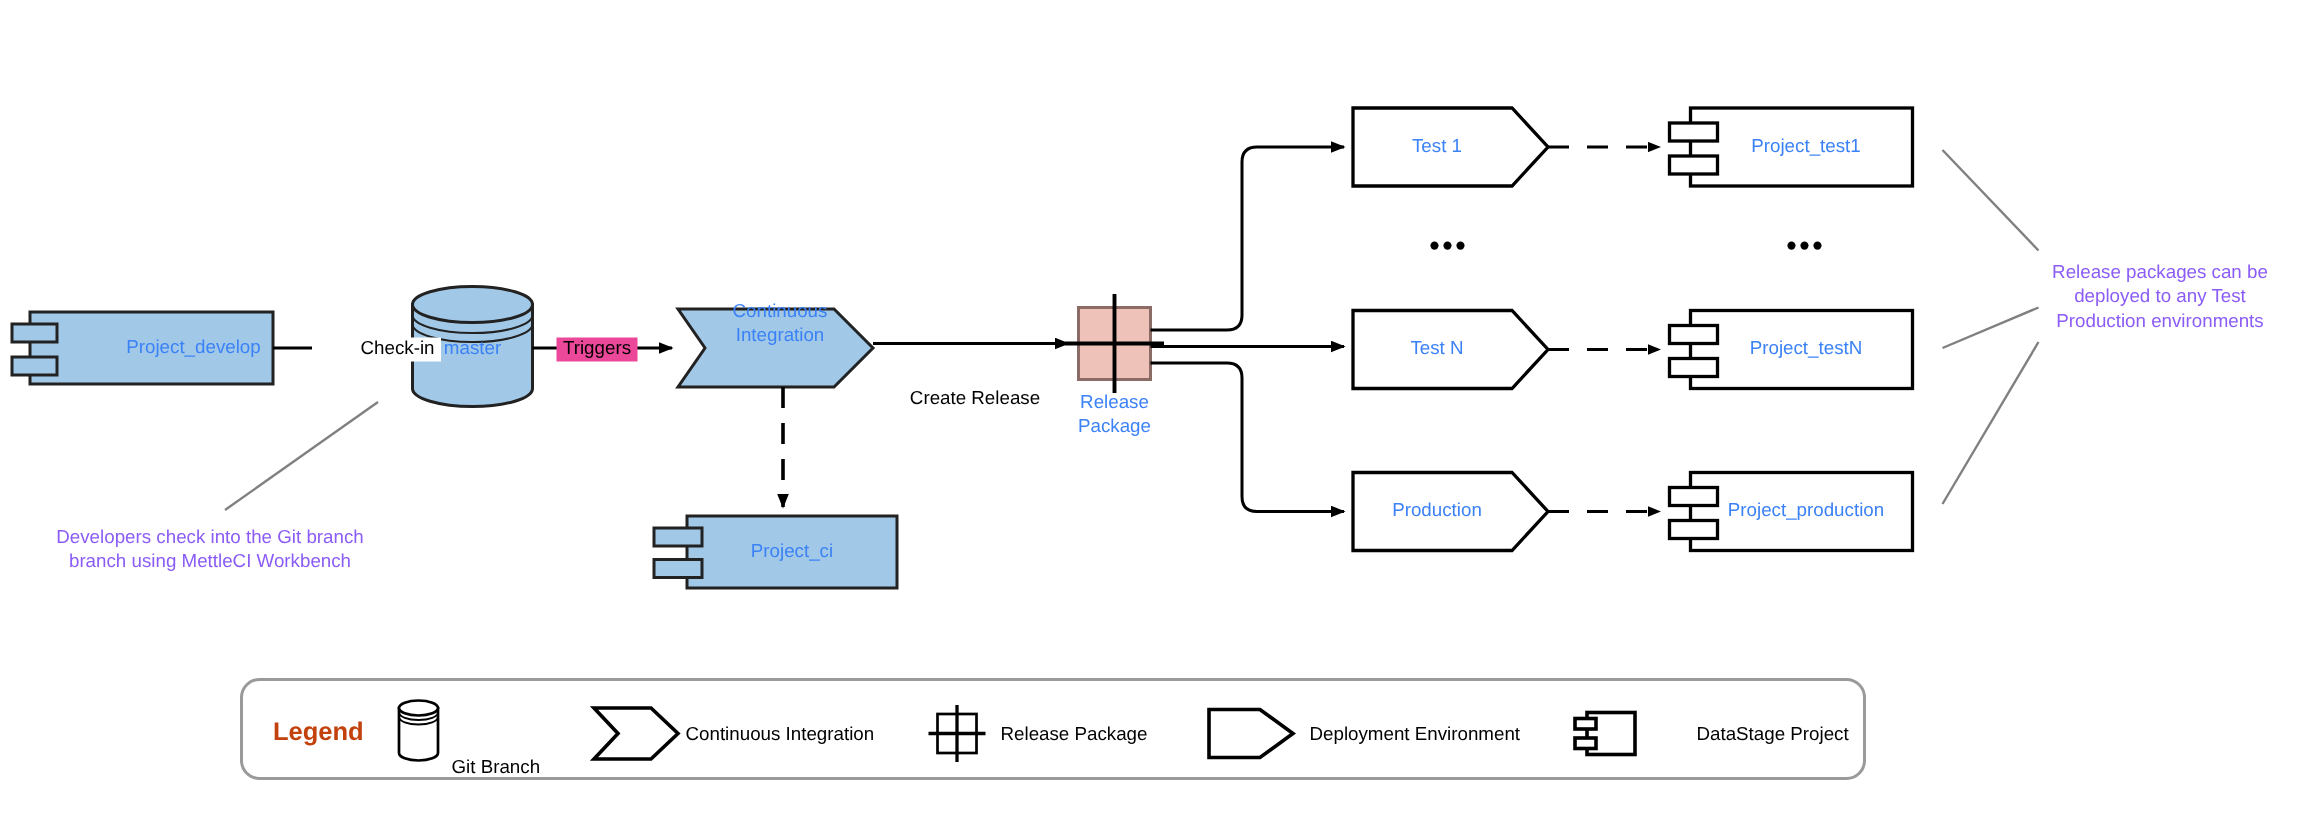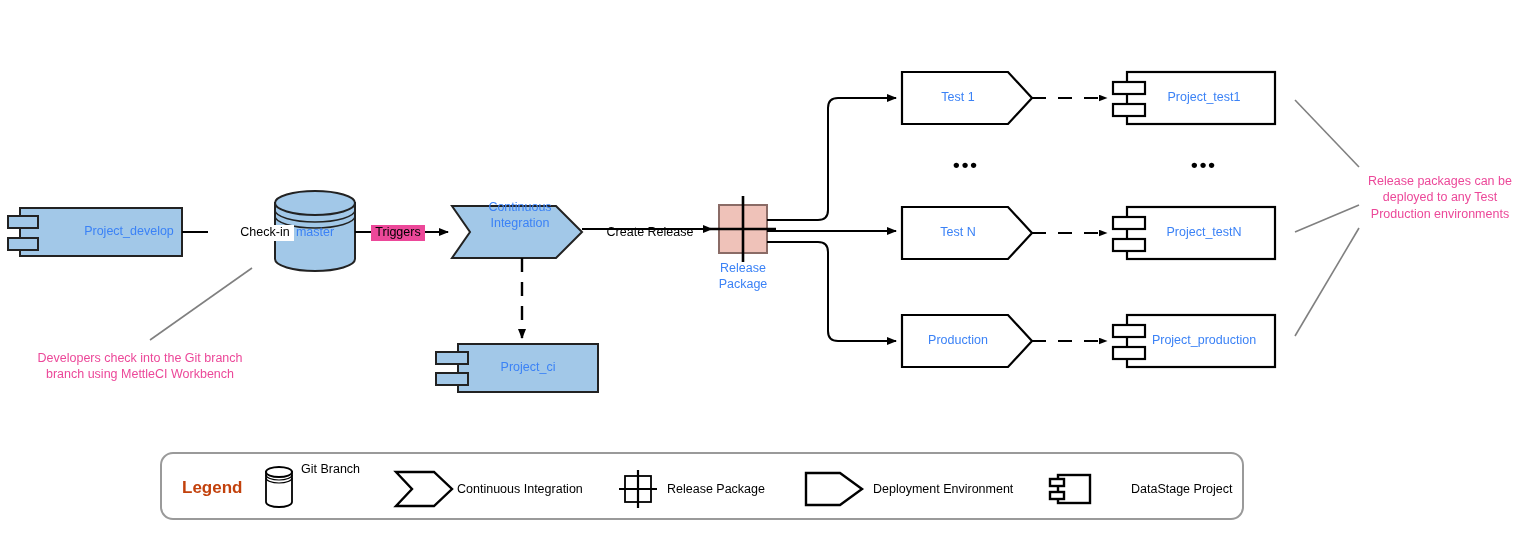--- a/index.html
+++ b/index.html
@@ -54,21 +54,21 @@
     font-family: Liberation Sans, sans-serif;
     font-size: 17px;
     font-weight: bold;
     color: #c2410c;
     white-space: nowrap;
   }
   .annot {
     position: absolute;
     font-family: "Liberation Sans", sans-serif;
     font-size: 12.5px;
-    color: #ec4899;
+    color: #8b5cf6;
     line-height: 1.3;
     white-space: pre-line;
   }
   .ellipsis-dots {
     position: absolute;
     font-family: "Liberation Sans", sans-serif;
     font-size: 19px;
     font-weight: bold;
     letter-spacing: 2px;
     color: #000000;
@@ -236,29 +236,29 @@
 <div class="node-label" style="left:902px; top:333px; width:112px;">Production</div>
 <div class="node-label" style="left:1133px; top:90px; width:142px;">Project_test1</div>
 <div class="node-label" style="left:1133px; top:225px; width:142px;">Project_testN</div>
 <div class="node-label" style="left:1133px; top:333px; width:142px;">Project_production</div>
 
 <div class="node-label" style="left:705px; top:261px; width:76px;">Release
 Package</div>
 
 <div class="edge-label" style="left:205px; top:225px; width:58px; background:#ffffff;margin-left:31px;">Check-in</div>
 <div class="edge-label" style="left:371px; top:225px; width:54px; background:#ec4899;">Triggers</div>
-<div class="edge-label" style="left:604px; top:225px; width:92px;">Create Release</div>
+<div class="edge-label" style="left:604px; top:258px; width:92px;">Create Release</div>
 
 <div class="ellipsis-dots" style="left:953px; top:155px;">•••</div>
 <div class="ellipsis-dots" style="left:1191px; top:155px;">•••</div>
 
 <div class="annot" style="left:36px; top:350px; width:208px; text-align:center;">Developers check into the Git branch
 branch using MettleCI Workbench</div>
 <div class="annot" style="left:1364px; top:173px; width:152px; text-align:center;">Release packages can be
 deployed to any Test
 Production environments</div>
 
 <div class="legend-title" style="left:182px; top:478px;">Legend</div>
-<div class="legend-label" style="left:301px; top:462px;">Git Branch</div>
+<div class="legend-label" style="left:301px; top:504px;">Git Branch</div>
 <div class="legend-label" style="left:457px; top:482px;">Continuous Integration</div>
 <div class="legend-label" style="left:667px; top:482px;">Release Package</div>
 <div class="legend-label" style="left:873px; top:482px;">Deployment Environment</div>
 <div class="legend-label" style="left:1131px; top:482px;">DataStage Project</div>
 
 </body></html>

